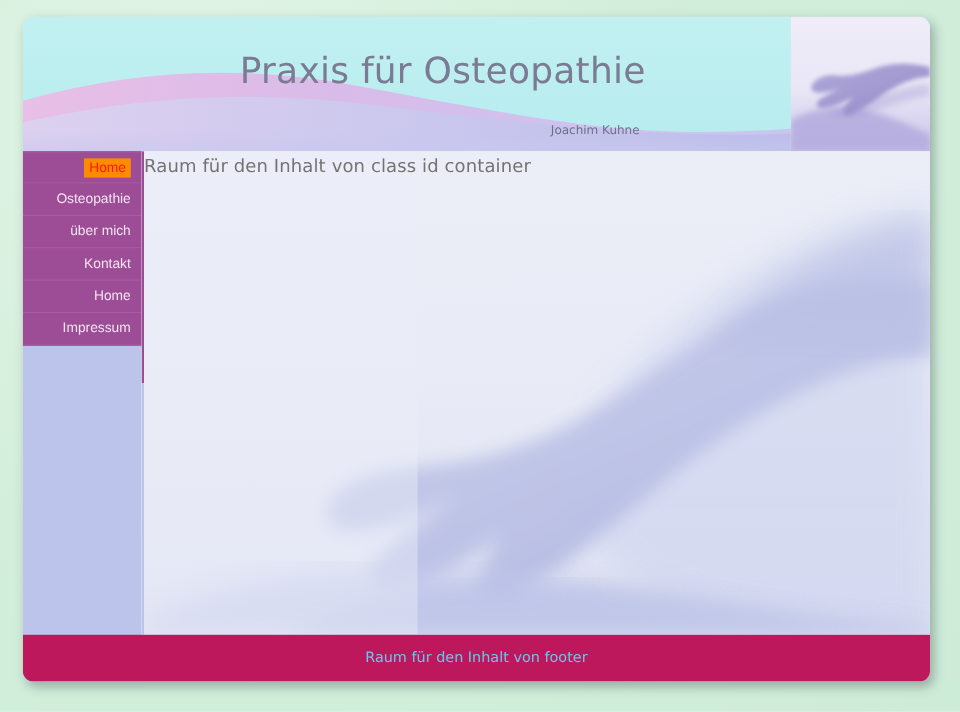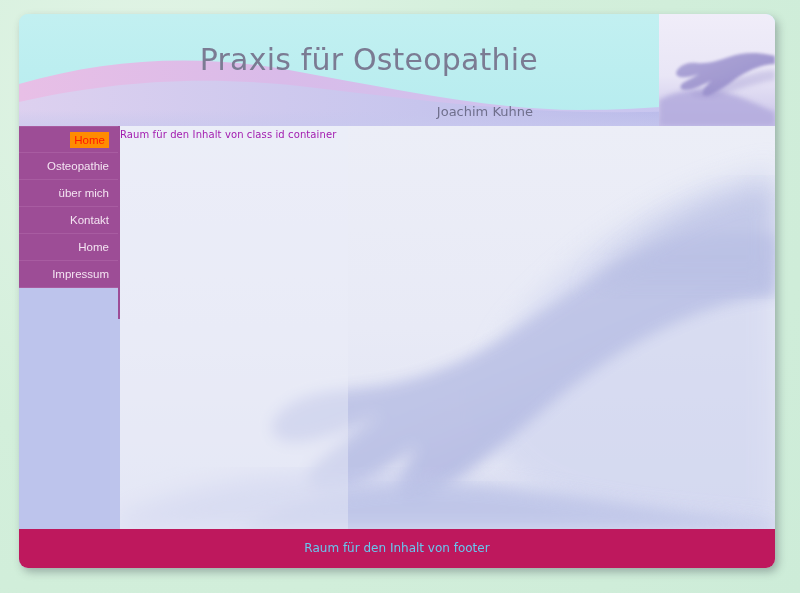--- a/index.html
+++ b/index.html
@@ -66,21 +66,21 @@
     font-weight: 400;
     color: #7b7b93;
     letter-spacing: 0.2px;
     white-space: nowrap;
     font-family: "DejaVu Sans", sans-serif;
   }
   .site-subtitle {
     position: absolute;
     right: 126px;
     top: 90px;
-    font-size: 13px;
+    font-size: 10px;
     font-weight: 400;
     color: #6f6f8c;
     white-space: nowrap;
     font-family: "DejaVu Sans", sans-serif;
   }
 
   
   .header-photo {
     position: absolute;
     right: 0px;
@@ -157,22 +157,22 @@
   .content-photo {
     position: absolute;
     inset: 0;
     width: 100%;
     height: 100%;
   }
   .content-heading {
     position: absolute;
     left: 2px;
     top: 3px;
-    font-size: 10px;
-    color: #a21caf;
+    font-size: 15px;
+    color: #737373;
     font-family: "DejaVu Sans", sans-serif;
     white-space: nowrap;
     letter-spacing: 0.1px;
   }
   .content-left-edge {
     position: absolute;
     left: 0; top: 0;
     width: 2px; height: 403px;
     background: linear-gradient(180deg,#9d4d96 0%, #9d4d96 48%, #bdc4ec 48%, #bdc4ec 100%);
   }

